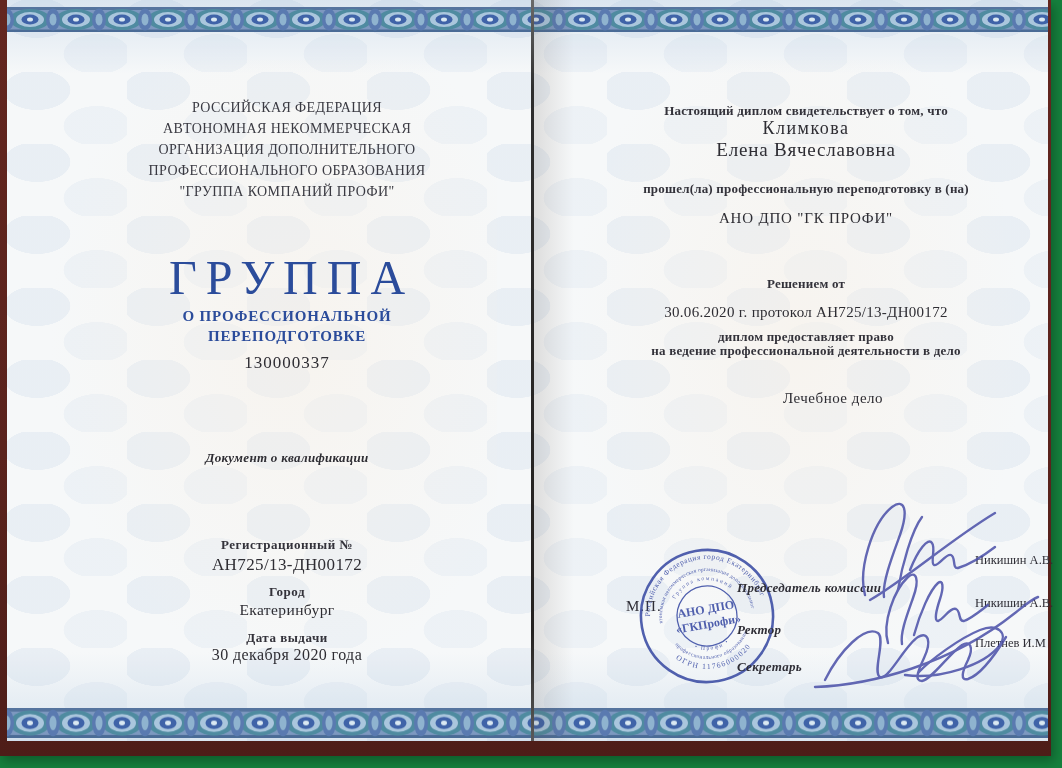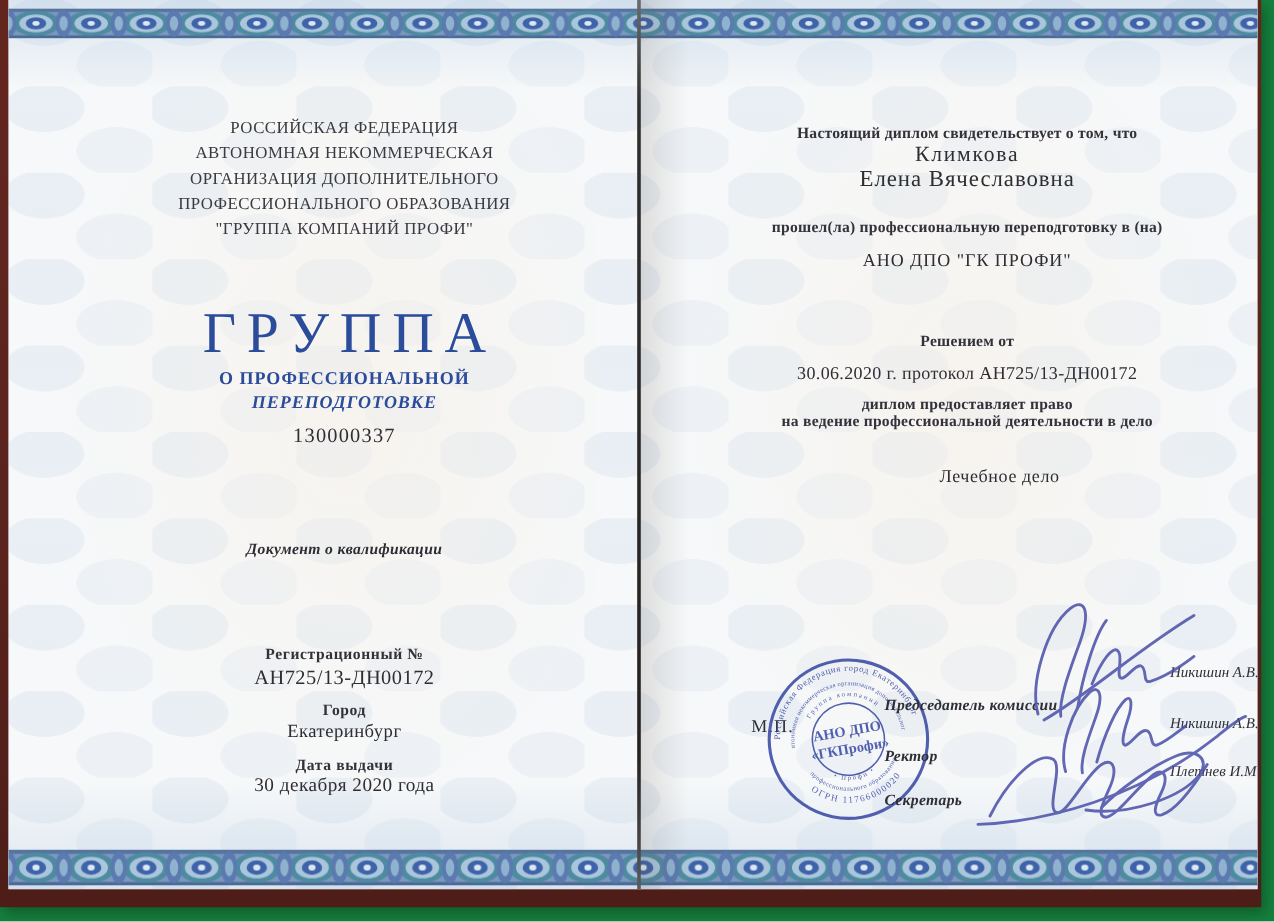--- a/index.html
+++ b/index.html
@@ -47,42 +47,42 @@
 
   .tl { position:absolute; left:50px; right:14px; text-align:center; }
   .tr { position:absolute; left:52px; right:22px; text-align:center; }
 
   .org-header { top:97px; font-size:14px; line-height:21px; letter-spacing:0.4px; color:#3a3a42; }
   .title {
     top:250px; font-size:48px; line-height:56px; letter-spacing:9px;
     color:#2b4c9b; font-weight:500; text-indent:9px;
   }
   .subtitle { font-size:15px; font-weight:bold; letter-spacing:0.8px; color:#2b4c9b; }
-  .sub1 { top:308px; } .sub2 { top:328px;font-style:italic; }
+  .sub1 { top:308px; } .sub2 { top:328px; }
   .dipnum { top:353px; font-size:17px; letter-spacing:1px; color:#2e2d33; }
   .qualif { top:450px; font-size:13px; font-weight:bold; font-style:italic; color:#2e2d33; letter-spacing:0.3px; }
   .lbl  { font-size:13px; font-weight:bold; color:#33323a; letter-spacing:0.5px; }
   .val  { font-size:15.5px; color:#2e2d33; letter-spacing:0.4px; }
   .reg-lbl { top:537px; } .reg-val { top:555px; font-size:17px; }
   .city-lbl { top:584px; } .city-val { top:601px; }
   .date-lbl { top:630px; } .date-val { top:646px; font-size:16px; }
 
   .stmt { font-size:13px; font-weight:bold; color:#33323a; letter-spacing:0.2px; }
   .st1 { top:103px; }
   .lname { top:118px; font-size:18px; letter-spacing:1.5px; }
   .fname { top:139px; font-size:19px; letter-spacing:0.8px; }
   .retrain { top:181px; }
   .inst { top:210px; font-size:15px; letter-spacing:0.8px; }
   .dec-lbl { top:276px; }
   .dec-val { top:304px; font-size:15px; letter-spacing:0.3px; }
   .gr1 { top:329px; } .gr2 { top:343px; }
   .field { top:390px; left:154px; right:auto; width:290px; font-size:15px; letter-spacing:0.5px; }
 
   .sig-lbl { position:absolute; left:203px; font-size:13px; font-weight:bold; font-style:italic; color:#2f2e36; letter-spacing:0.3px; white-space:nowrap;margin-top:16px; }
-  .sig-name { position:absolute; left:441px; font-size:12.5px; color:#2f2e36; white-space:nowrap;font-style:italic; }
+  .sig-name { position:absolute; left:441px; font-size:12.5px; color:#2f2e36; white-space:nowrap; }
   .mp { position:absolute; left:92px; top:598px; font-size:15px; color:#2f2e36; letter-spacing:1px; }
   .stamp-wrap { position:absolute; left:103px; top:546px; width:140px; height:140px; opacity:0.9; transform:rotate(-10deg); }
   .sigs { position:absolute; left:276px; top:495px; width:250px; height:200px; }
 
   .defs-holder { position:absolute; width:0; height:0; overflow:hidden; }
 </style>
 </head>
 <body>
 
 <svg class="defs-holder" aria-hidden="true">

